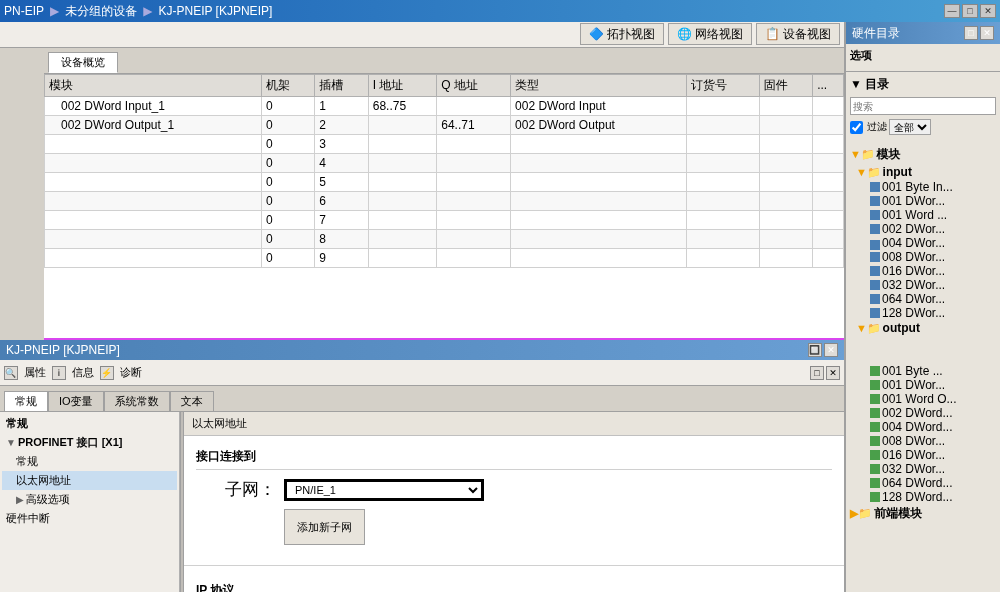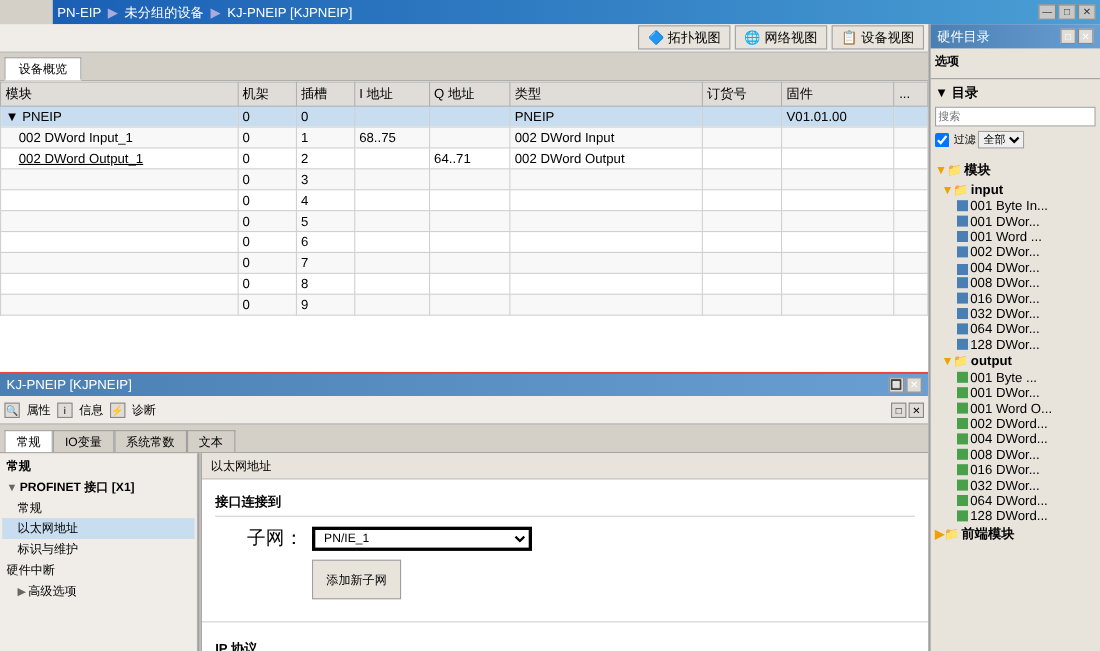--- a/index.html
+++ b/index.html
@@ -7,39 +7,38 @@
 
     
     .title-bar {
       background: linear-gradient(to right, #1a5fb4, #4a9fd4);
       color: white;
       height: 22px;
       display: flex;
       align-items: center;
       padding: 0 4px;
       justify-content: space-between;
-      margin-left: 48px;
     }
     .title-bar-left { display: flex; align-items: center; gap: 4px; font-size: 11px; }
     .title-bar-sep { color: #aad; margin: 0 2px; }
     .title-bar-controls { display: flex; gap: 2px; }
     .title-btn { width: 16px; height: 14px; background: #c8c8c8; border: 1px solid #888; display: flex; align-items: center; justify-content: center; font-size: 9px; color: #333; cursor: pointer; }
 
     
     .main-container { display: flex; height: 570px; }
 
     
     .left-area { flex: 1; display: flex; flex-direction: column; }
 
     
     .toolbar { background: #f0ede8; border-bottom: 1px solid #a0a0a0; height: 28px; display: flex; align-items: center; padding: 0 4px; gap: 4px; justify-content: flex-end; }
     .toolbar-btn { background: #e8e4dc; border: 1px solid #a0a0a0; padding: 2px 8px; cursor: pointer; display: flex; align-items: center; gap: 3px; font-size: 11px; height: 22px; }
 
     
-    .top-panel { height: 320px; background: #f5f5f0; border-bottom: 2px solid #ef4444; display: flex; flex-direction: column; }
+    .top-panel { height: 320px; background: #f5f5f0; border-bottom: 2px solid #d946ef; display: flex; flex-direction: column; margin-left: 44px; }
     .panel-tabs { background: #d4d0c8; border-bottom: 1px solid #a0a0a0; display: flex; align-items: flex-end; padding: 2px 4px 0; height: 26px; }
     .panel-tab { padding: 2px 12px; background: #e8f4e8; border: 1px solid #a0a0a0; border-bottom: none; cursor: pointer; font-size: 11px; }
     .panel-tab.active { background: white; border-bottom: 1px solid white; }
 
     
     .table-area { flex: 1; overflow: auto; background: white; }
     table { width: 100%; border-collapse: collapse; font-size: 11px; }
     th { background: #e0ddd8; border: 1px solid #b0b0b0; padding: 2px 4px; text-align: left; font-weight: normal; white-space: nowrap; }
     td { border: 1px solid #d0d0d0; padding: 2px 4px; white-space: nowrap; }
     tr:nth-child(even) td { background: #f8f8f8; }
@@ -144,44 +143,33 @@
               <th>插槽</th>
               <th>I 地址</th>
               <th>Q 地址</th>
               <th>类型</th>
               <th>订货号</th>
               <th>固件</th>
               <th>...</th>
             </tr>
           </thead>
           <tbody id="table-body">
-          <tr class="selected">
-                <td><span>▼ PNEIP</span></td>
-                <td>0</td>
-                <td>0</td>
-                <td></td>
-                <td></td>
-                <td>PNEIP</td>
-                <td></td>
-                <td>V01.01.00</td>
-                <td></td>
-              </tr>
               <tr>
                 <td><span style="padding-left:12px;">002 DWord Input_1</span></td>
                 <td>0</td>
                 <td>1</td>
                 <td>68..75</td>
                 <td></td>
                 <td>002 DWord Input</td>
                 <td></td>
                 <td></td>
                 <td></td>
               </tr>
               <tr>
-                <td><span style="padding-left:12px;text-decoration:underline;">002 DWord Output_1</span></td>
+                <td><span style="padding-left:12px;">002 DWord Output_1</span></td>
                 <td>0</td>
                 <td>2</td>
                 <td></td>
                 <td>64..71</td>
                 <td>002 DWord Output</td>
                 <td></td>
                 <td></td>
                 <td></td>
               </tr>
               <tr>
@@ -293,25 +281,24 @@
       </div>
       <div class="bottom-content">
 
         <div class="left-nav">
           <div class="nav-item bold">常规</div>
           <div class="nav-item bold">
             <span class="nav-arrow">▼</span>PROFINET 接口 [X1]
           </div>
           <div class="nav-item nav-indent">常规</div>
           <div class="nav-item nav-indent selected">以太网地址</div>
-          <div class="nav-item nav-indent">标识与维护</div>
-          <div class="nav-item">硬件中断</div>
           <div class="nav-item nav-indent">
             <span class="nav-arrow">▶</span>高级选项
           </div>
+          <div class="nav-item">硬件中断</div>
         </div>
 
         <div class="split-handle"></div>
 
         <div class="right-content">
           <div class="content-header">以太网地址</div>
           <div class="content-section">
             <div class="section-title">接口连接到</div>
             <div class="form-row">
               <div class="form-label">子网：</div>
@@ -420,21 +407,21 @@
             <span>128 DWor...</span>
           </div>
         </div>
       <div class="tree-node" style="padding-left:8px;">
         <div class="tree-folder">
           <span class="folder-icon">▼📁</span>
           <span>output</span>
         </div>
       </div>
       <div id="output-items">
-          <div class="tree-leaf" style="padding-left: 22px;">
+          <div class="tree-leaf" style="padding-left: 22px; margin-top: 28px;">
             <span class="leaf-icon" style="background:#4a9f4a;"></span>
             <span>001 Byte ...</span>
           </div>
           <div class="tree-leaf" style="padding-left: 22px;">
             <span class="leaf-icon" style="background:#4a9f4a;"></span>
             <span>001 DWor...</span>
           </div>
           <div class="tree-leaf" style="padding-left: 22px;">
             <span class="leaf-icon" style="background:#4a9f4a;"></span>
             <span>001 Word O...</span>

